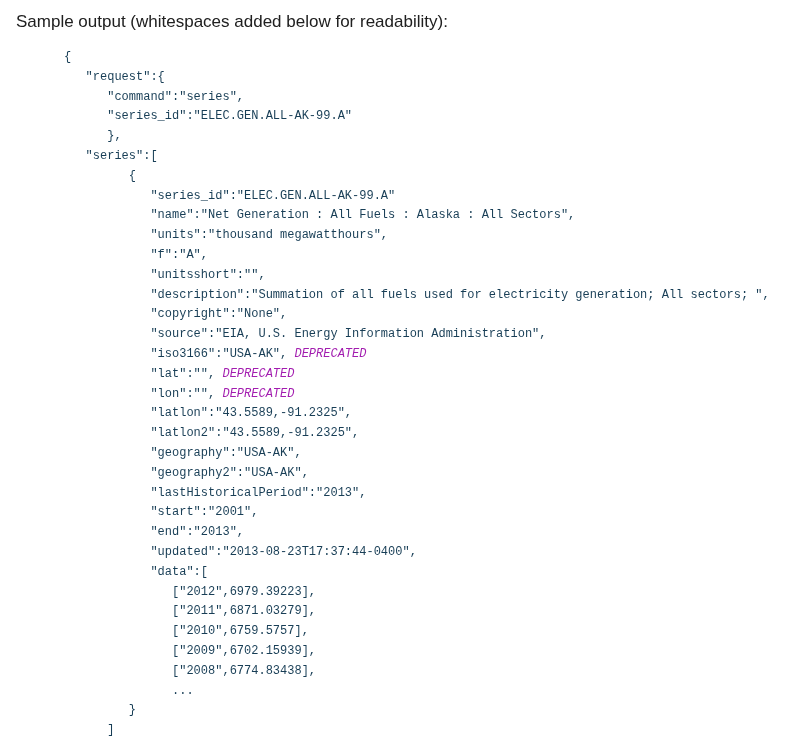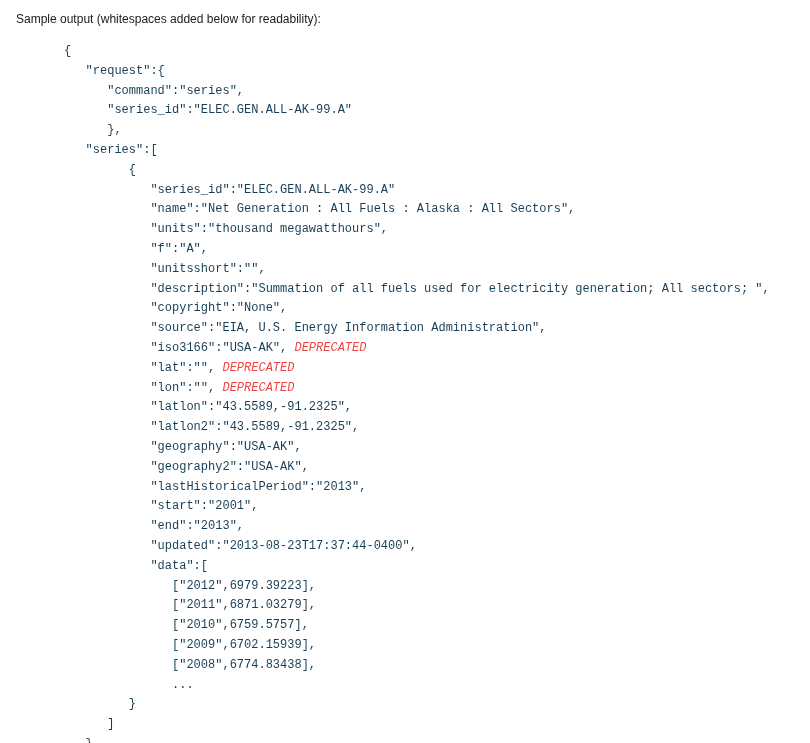--- a/index.html
+++ b/index.html
@@ -4,34 +4,34 @@
   <style>
     body {
       font-family: Arial, sans-serif;
       margin: 0;
       padding: 12px 16px;
       background: #ffffff;
       color: #333333;
       font-size: 13.5px;
     }
     .caption {
-      font-size: 12px;
+      font-size: 17px;
       color: #202020;
       margin-bottom: 16px;
     }
     .code-block {
       font-family: Consolas, "Courier New", monospace;
       font-size: 12px;
       line-height: 1.65;
       color: #183e56;
       white-space: pre;
       margin-left: 48px;
     }
     .deprecated {
-      color: #ef4444;
+      color: #a21caf;
       font-style: italic;
       font-weight: normal;
     }
   </style>
 </head>
 <body>
 
 <div class="caption">Sample output (whitespaces added below for readability):</div>
 
 <div class="code-block"><span>{</span>

